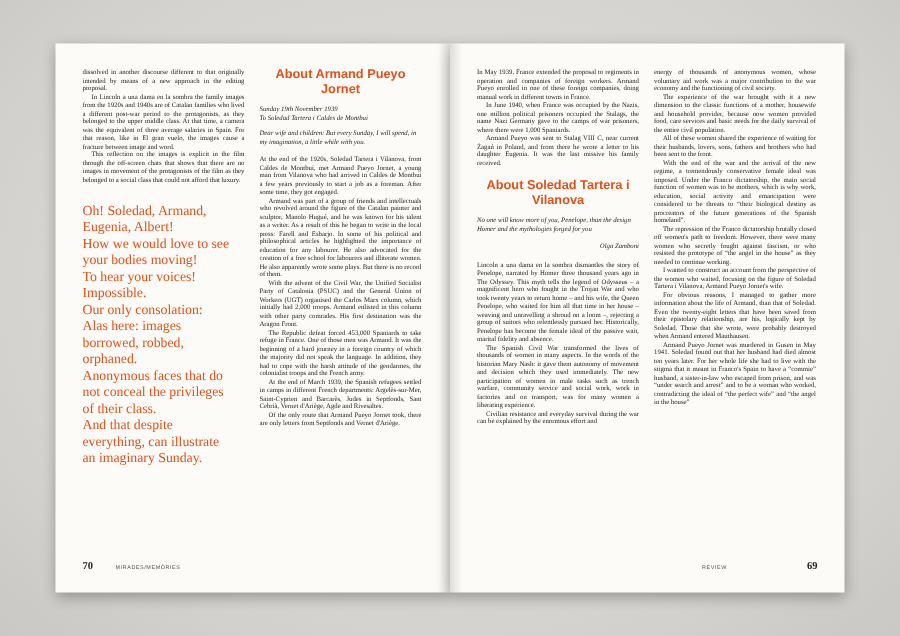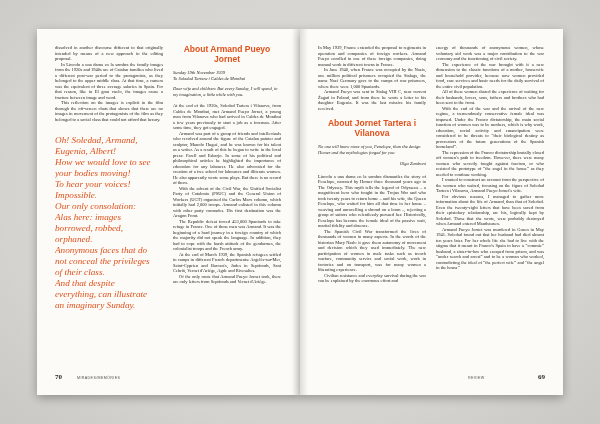--- a/index.html
+++ b/index.html
@@ -43,21 +43,20 @@
     font-style:italic;white-space:pre-line;margin:0 0 5px 0;text-align:left;
   }
   .epigraph{
     font-style:italic;margin:0 0 6px 0;text-align:left;
   }
   .attribution{
     font-style:italic;text-align:right;margin:0 0 7px 0;text-indent:0 !important;
   }
   .pull-quote{
     margin-top:13px;
-    font-style:italic;
     font-size:9.2px;line-height:11px;
     color:#e0511c;
     white-space:pre-line;
     text-align:left;
   }
   .footer{
     position:absolute;bottom:14px;left:0;width:100%;height:10px;
   }
   .page-num{
     position:absolute;bottom:0;
@@ -117,21 +116,21 @@
       <span class="page-num">70</span>
       <span class="footer-label">Mirades/Memòries</span>
     </div>
   </div>
 
   <div class="page page-right">
     <div class="col col-a">
       <p class="first">In May 1939, France extended the proposal to regiments in operation and companies of foreign workers. Armand Pueyo enrolled in one of these foreign companies, doing manual work in different towns in France.</p>
       <p>In June 1940, when France was occupied by the Nazis, one million political prisoners occupied the Stalags, the name Nazi Germany gave to the camps of war prisoners, where there were 1,000 Spaniards.</p>
       <p>Armand Pueyo was sent to Stalag VIII C, near current Żagań in Poland, and from there he wrote a letter to his daughter Eugenia. It was the last missive his family received.</p>
-      <h2 class="heading" style="margin-top:8px;">About Jornet Tartera i Vilanova</h2>
+      <h2 class="heading" style="margin-top:8px;">About Soledad Tartera i Vilanova</h2>
       <div class="epigraph">No one will know more of you, Penelope, than the design Homer and the mythologies forged for you</div>
       <div class="attribution">Olga Zamboni</div>
       <p class="first">Lincoln a una dama en la sombra dismantles the story of Penelope, narrated by Homer three thousand years ago in The Odyssey. This myth tells the legend of Odysseus – a magnificent hero who fought in the Trojan War and who took twenty years to return home – and his wife, the Queen Penelope, who waited for him all that time in her house – weaving and unravelling a shroud on a loom –, rejecting a group of suitors who relentlessly pursued her. Historically, Penelope has become the female ideal of the passive wait, marital fidelity and absence.</p>
       <p>The Spanish Civil War transformed the lives of thousands of women in many aspects. In the words of the historian Mary Nash: it gave them autonomy of movement and decision which they used immediately. The new participation of women in male tasks such as trench warfare, community service and social work, work in factories and on transport, was for many women a liberating experience.</p>
       <p>Civilian resistance and everyday survival during the war can be explained by the enormous effort and</p>
     </div>
     <div class="col col-b">
       <p class="first">energy of thousands of anonymous women, whose voluntary aid work was a major contribution to the war economy and the functioning of civil society.</p>
       <p>The experience of the war brought with it a new dimension to the classic functions of a mother, housewife and household provider, because now women provided food, care services and basic needs for the daily survival of the entire civil population.</p>
       <p>All of these women shared the experience of waiting for their husbands, lovers, sons, fathers and brothers who had been sent to the front.</p>

